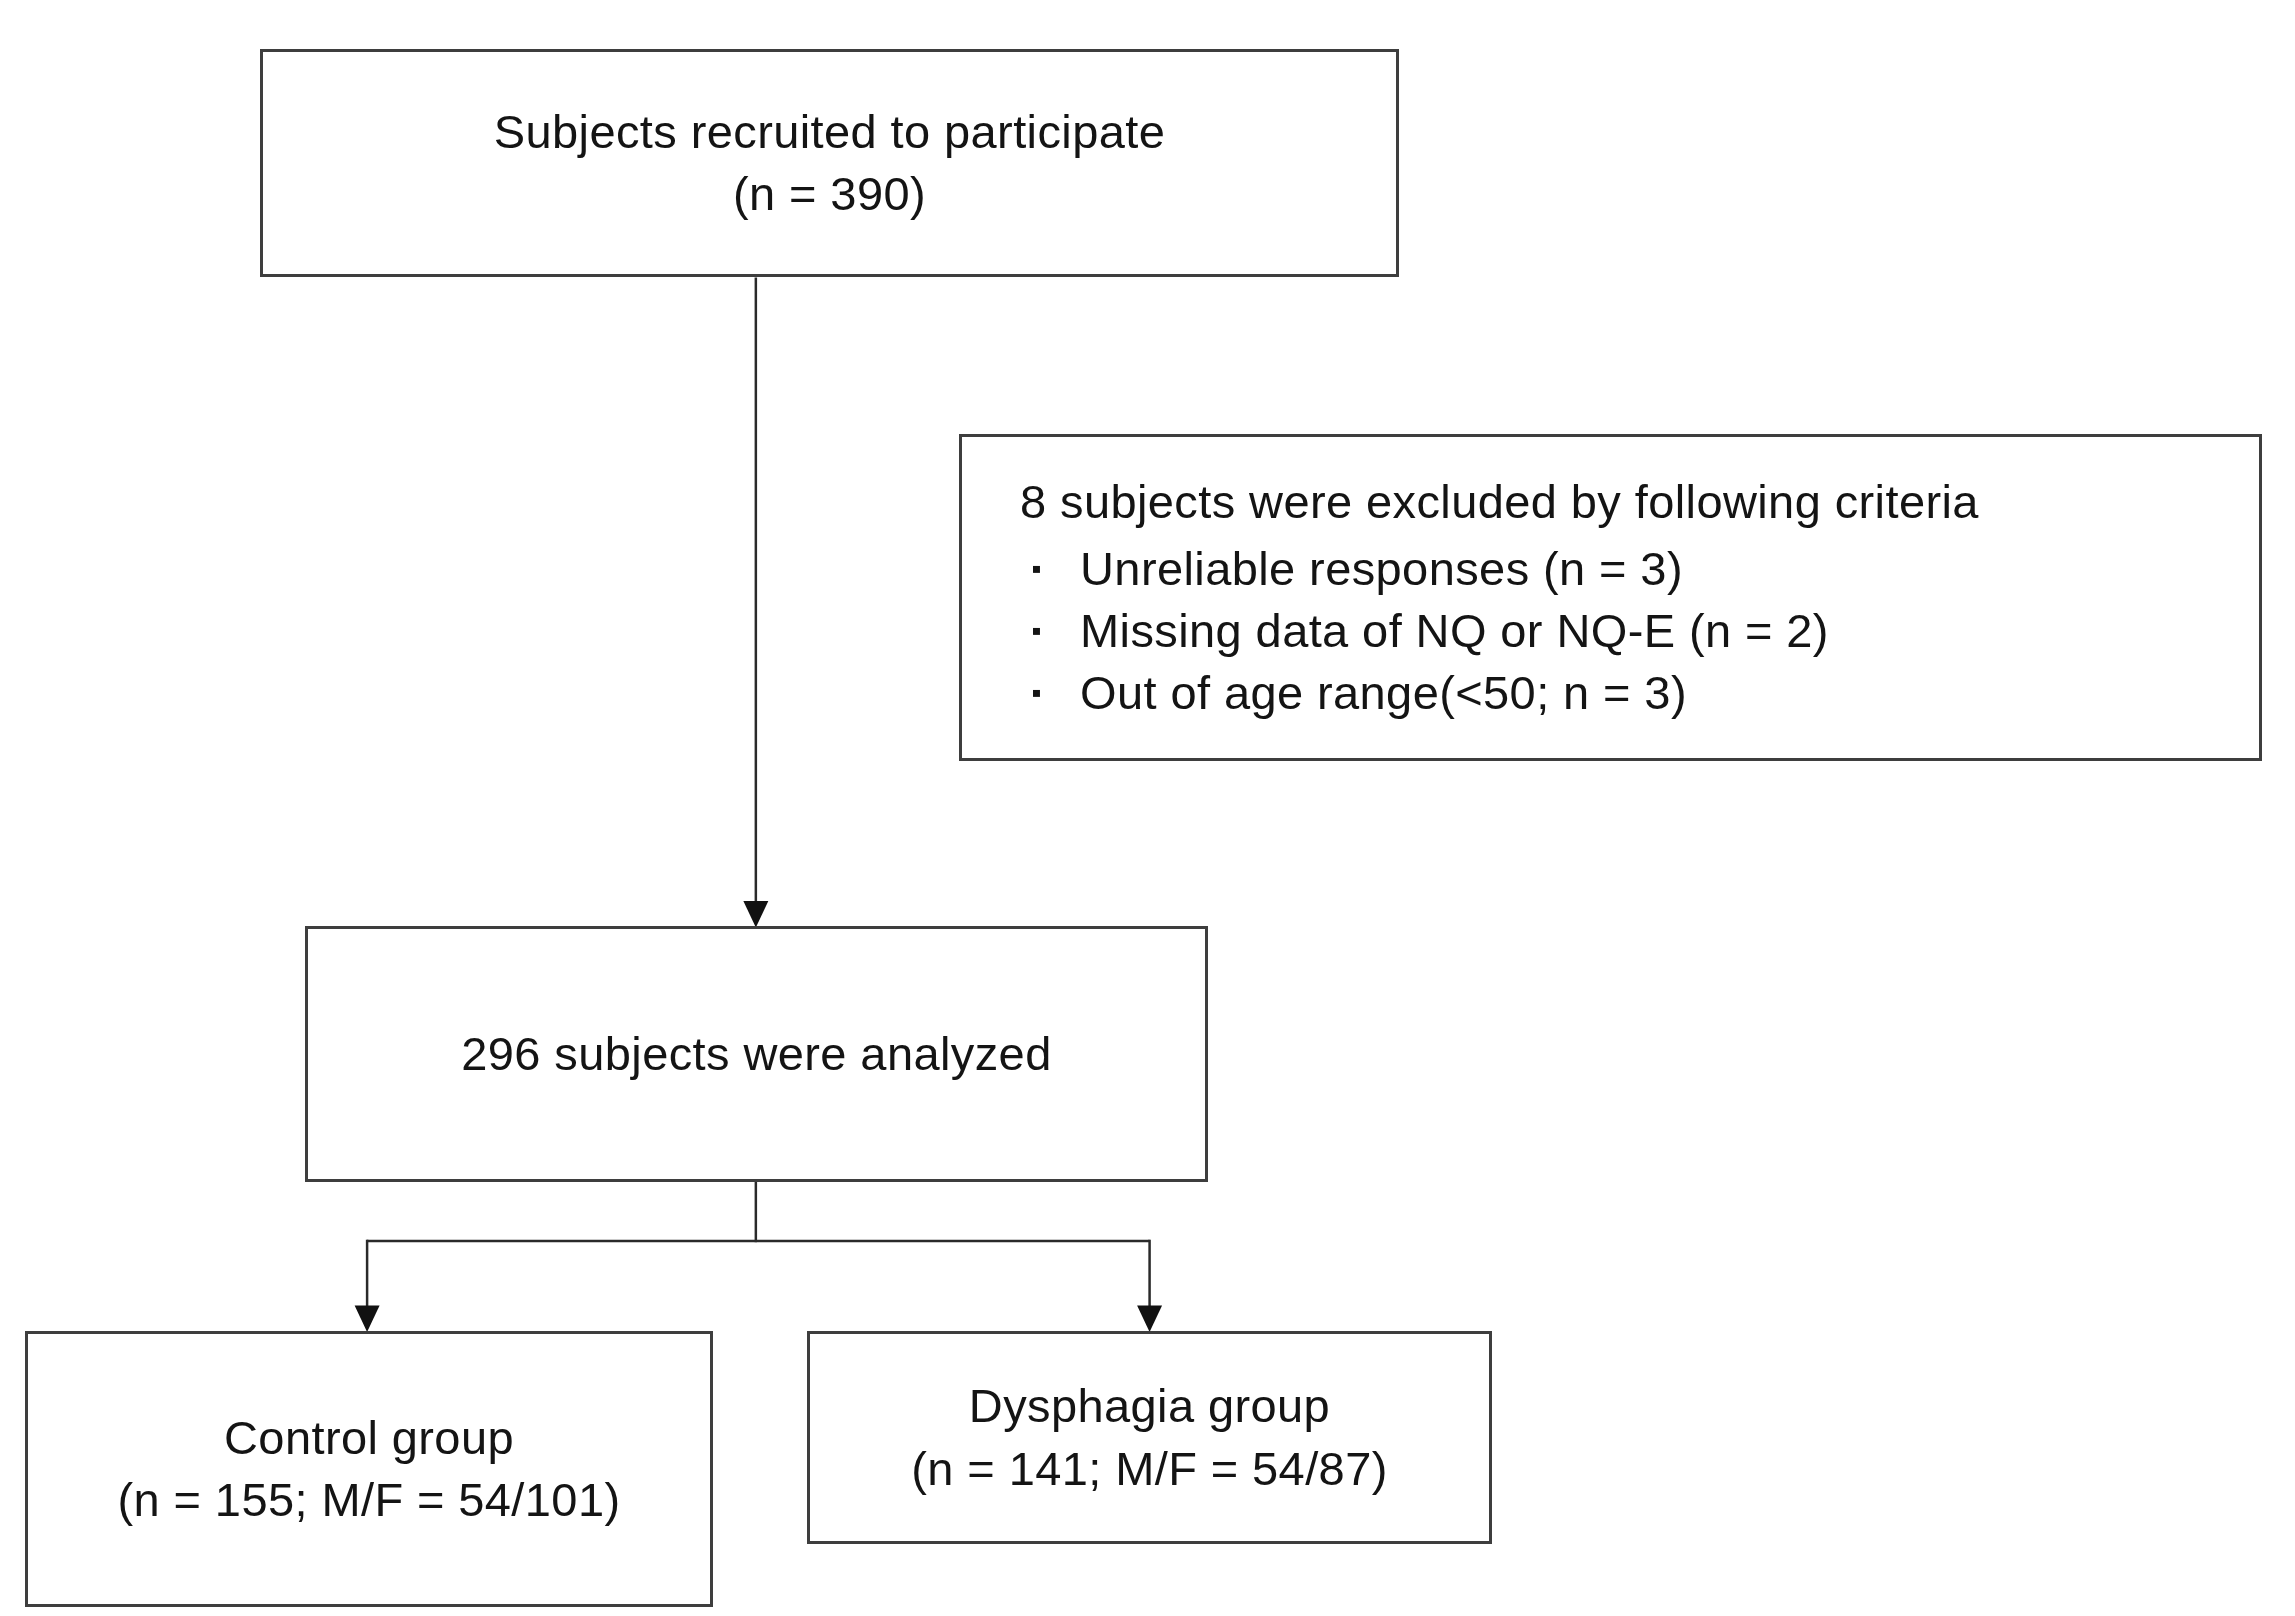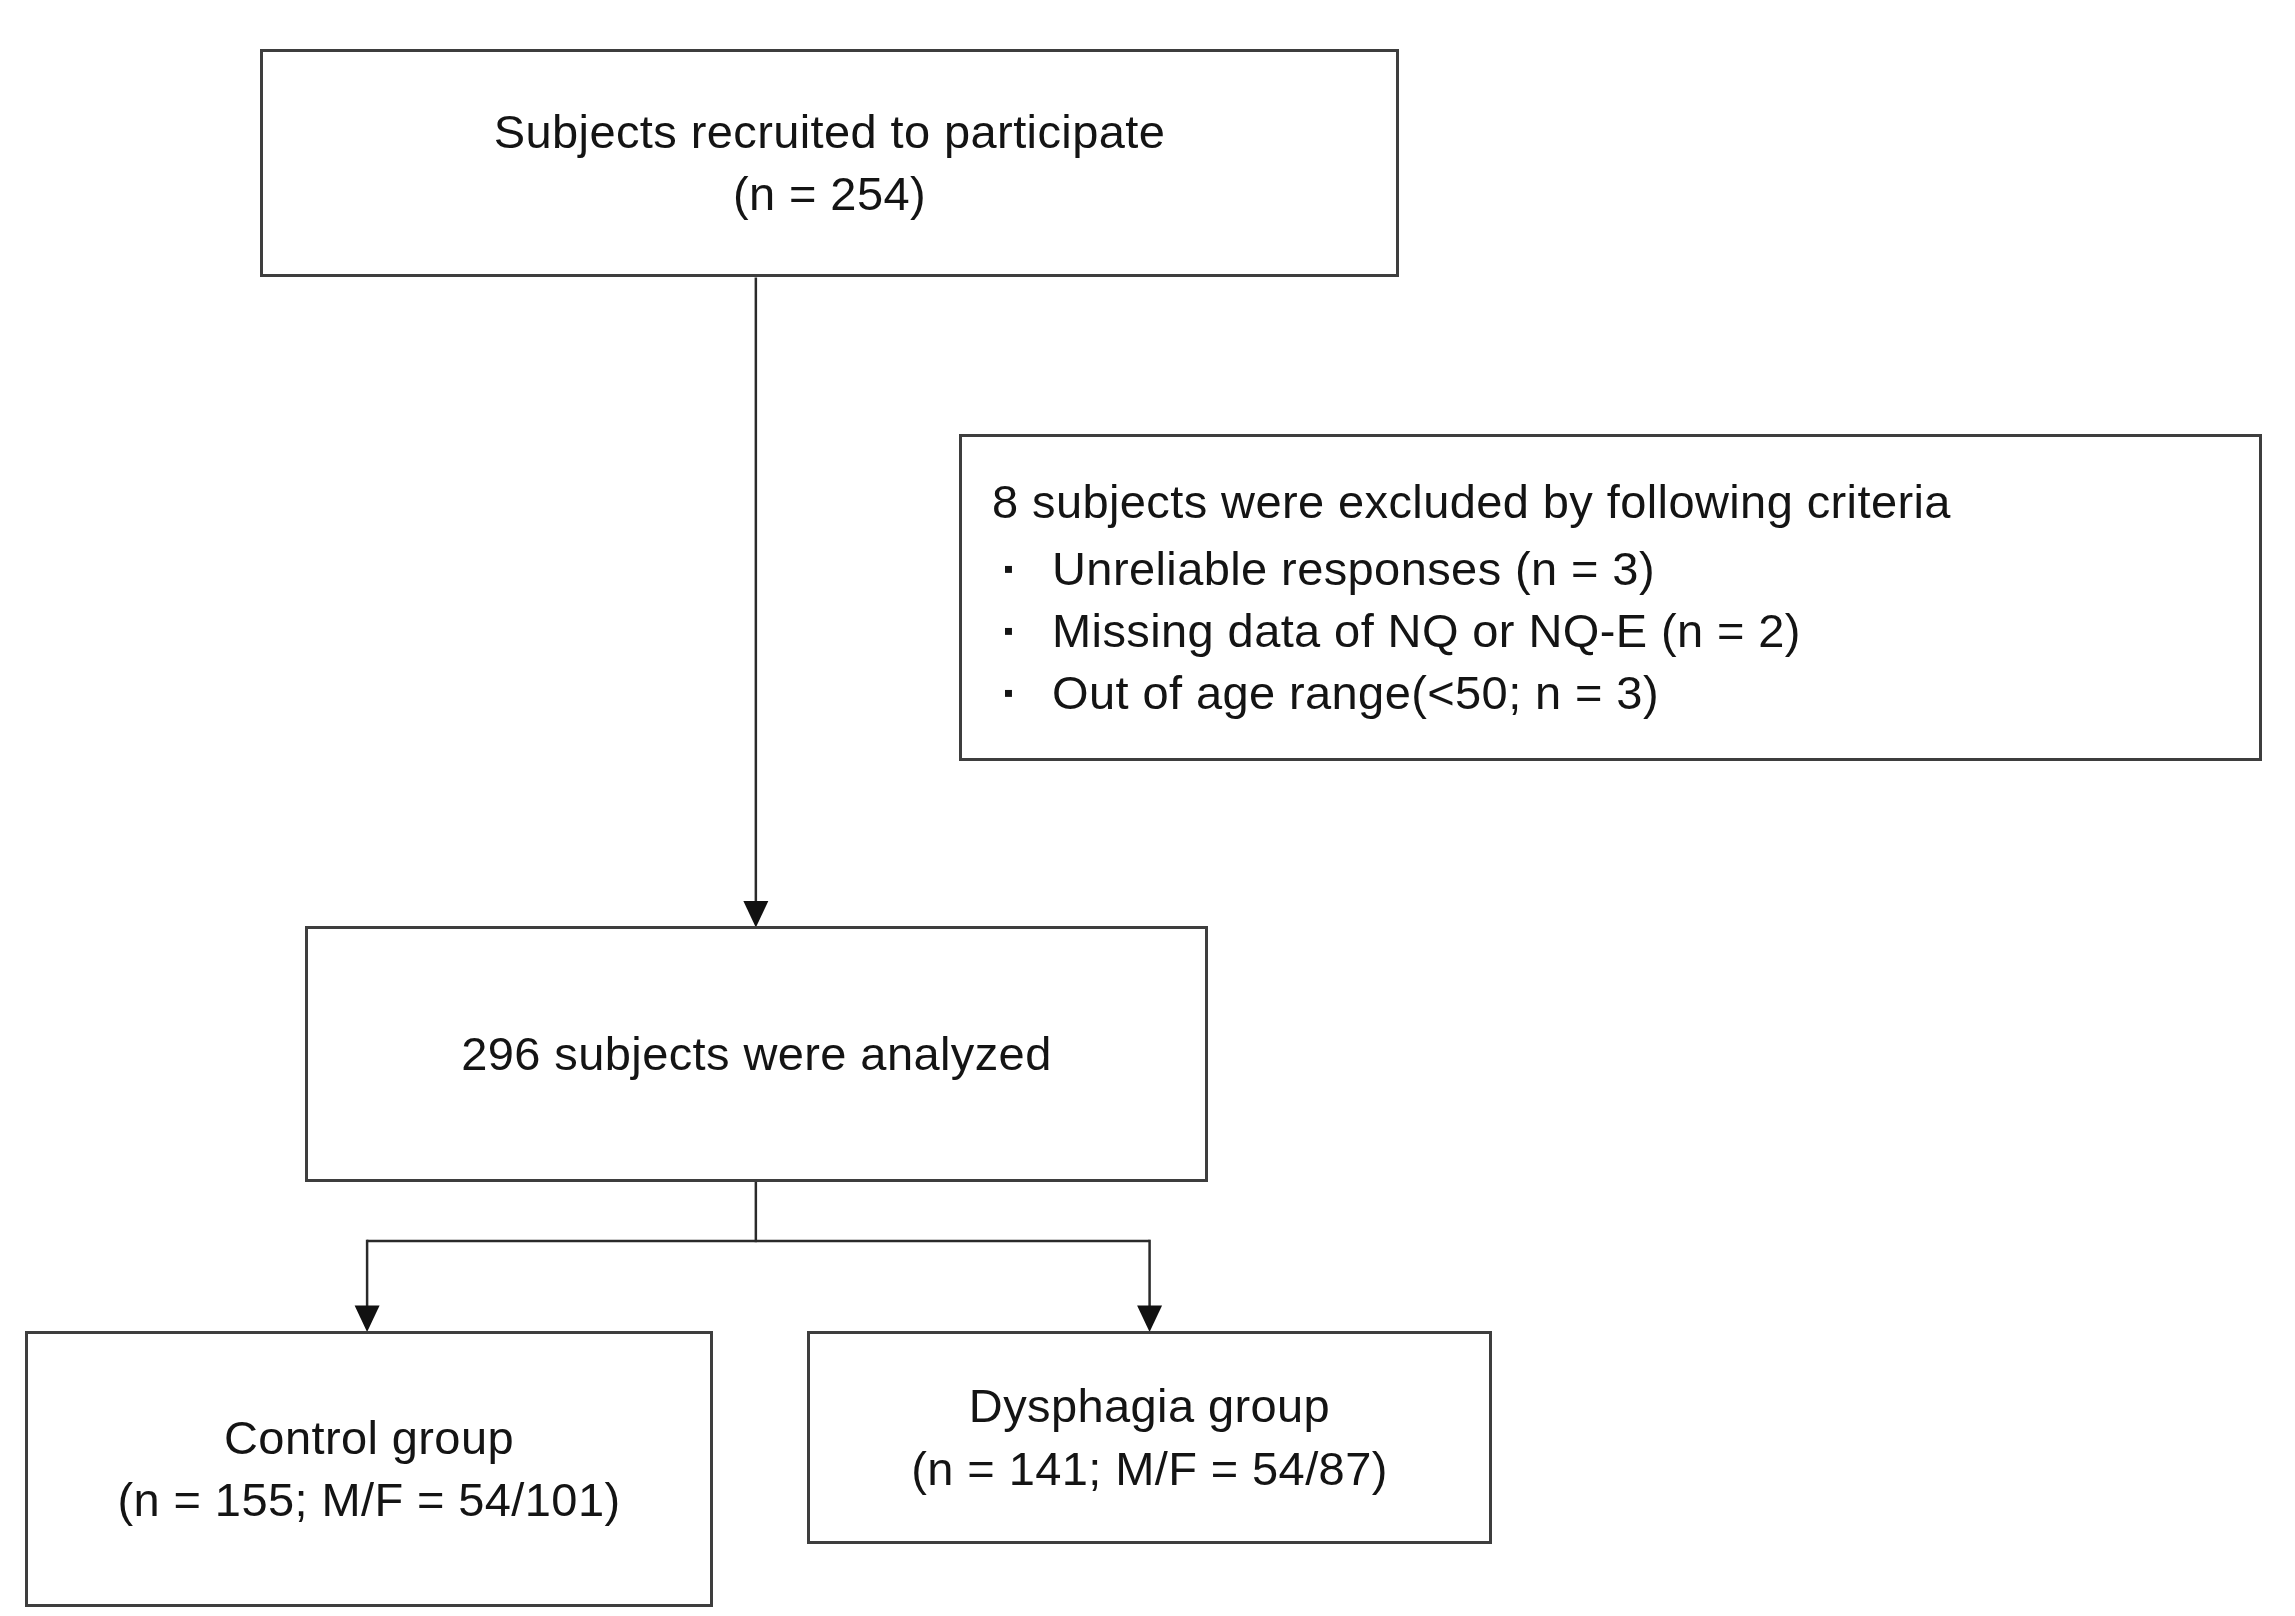--- a/index.html
+++ b/index.html
@@ -38,21 +38,21 @@
     white-space: nowrap;
   }
   .box-recruited { left: 260px; top: 49px;  width: 1139px; height: 228px; }
   .box-analyzed  { left: 305px; top: 926px; width: 903px; height: 256px; }
   .box-control   { left: 25px;  top: 1331px; width: 688px;  height: 276px; }
   .box-dysphagia { left: 807px; top: 1331px; width: 685px;  height: 213px; }
   .box-excluded {
     left: 959px; top: 434px; width: 1303px; height: 327px;
     align-items: flex-start;
     text-align: left;
-    padding: 28px 33px 28px 30px;
+    padding: 28px 33px 28px 58px;
     justify-content: center;
   }
   .excl-list {
     list-style: none;
     margin: 5px 0 0 0;
     padding: 0;
   }
   .excl-item {
     display: flex;
     align-items: center;
@@ -80,21 +80,21 @@
 
     <line x1="441" y1="1489" x2="441" y2="1572" stroke="#2a2a2a" stroke-width="3"></line>
     <polygon points="441,1600 426,1568 456,1568" fill="#111111"></polygon>
 
     <line x1="1381" y1="1489" x2="1381" y2="1572" stroke="#2a2a2a" stroke-width="3"></line>
     <polygon points="1381,1600 1366,1568 1396,1568" fill="#111111"></polygon>
   </svg>
 
   <div class="box box-recruited">
     <div>Subjects recruited to participate</div>
-    <div>(n = 254)</div>
+    <div>(n = 390)</div>
   </div>
 
   <div class="box box-excluded">
     <div>8 subjects were excluded by following criteria</div>
     <ul class="excl-list">
       <li class="excl-item">
         <span class="bullet">▪</span>
         <span>Unreliable responses (n = 3)</span>
       </li>
       <li class="excl-item">

